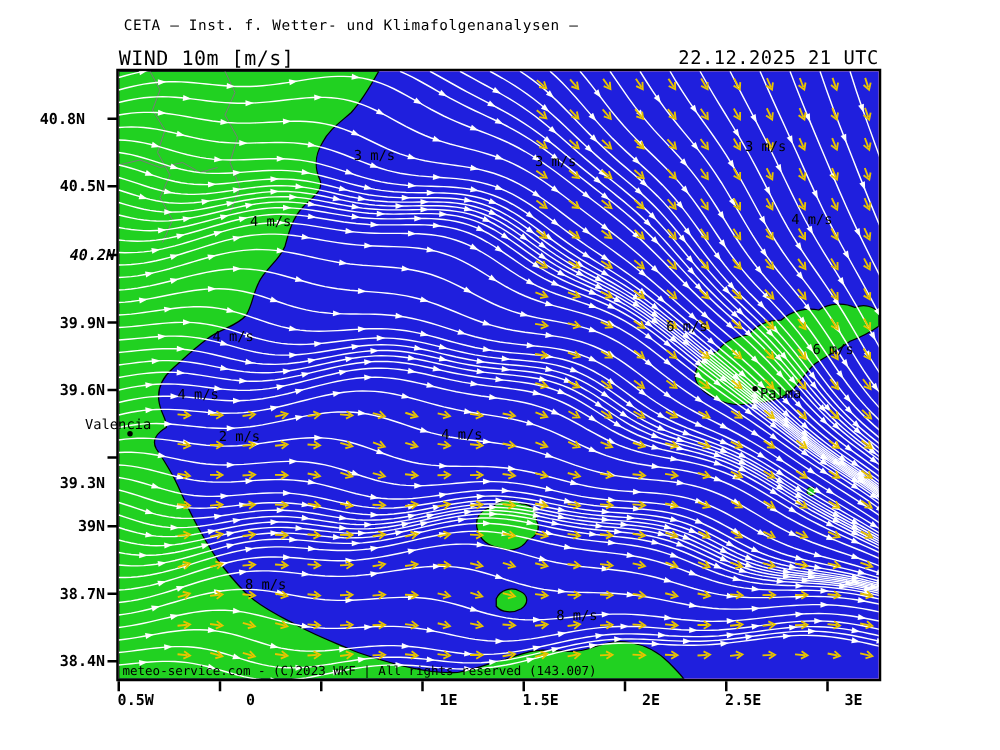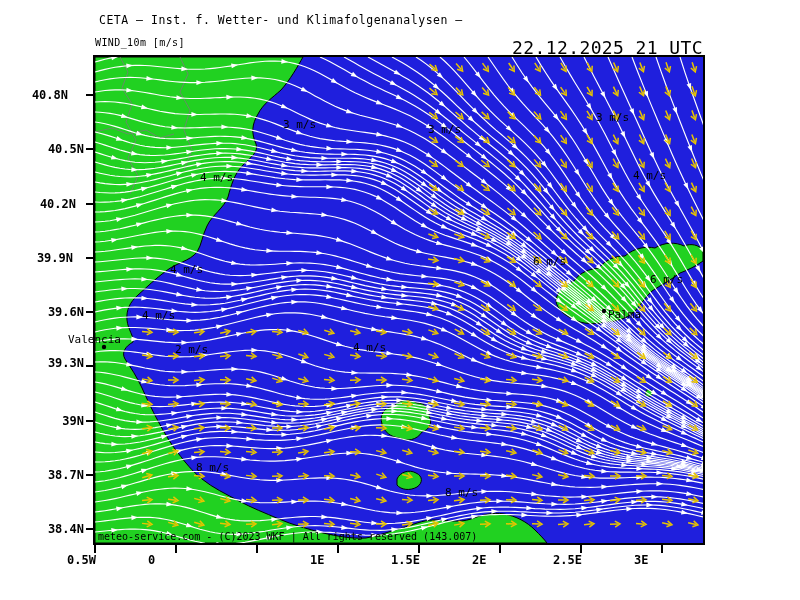--- a/index.html
+++ b/index.html
@@ -1,25 +1,25 @@
 <!DOCTYPE html>
 <html><head>
 <meta charset="utf-8">
 <style>
   html,body{margin:0;padding:0;background:#ffffff;}
   .page{position:relative;width:800px;height:600px;background:#fff;
         font-family:"DejaVu Sans Mono",monospace;overflow:hidden;color:#000;}
   .hdr-institute{position:absolute;left:99px;top:13px;font-size:11.5px;letter-spacing:.5px;white-space:pre;}
-  .hdr-var{position:absolute;left:95px;top:37px;font-size:10px;letter-spacing:.4px;}
-  .hdr-date{position:absolute;right:97px;top:37px;font-size:18px;letter-spacing:.4px;}
+  .hdr-var{position:absolute;left:95px;top:37px;font-size:16px;letter-spacing:.4px;}
+  .hdr-date{position:absolute;right:97px;top:37px;font-size:15px;letter-spacing:.4px;}
   .map-frame{position:absolute;left:95px;top:57px;width:608px;height:486px;
              box-shadow:0 0 0 2px #000;background:#f9a8d4;}
   .map-frame svg{position:absolute;left:0;top:0;width:608px;height:486px;overflow:visible;}
   .ylab{position:absolute;width:48px;text-align:right;font-size:12px;font-weight:bold;line-height:14px;}
-  .xlab{position:absolute;width:56px;text-align:left;font-size:12px;font-weight:bold;line-height:14px;}
+  .xlab{position:absolute;width:56px;text-align:right;font-size:12px;font-weight:bold;line-height:14px;}
   .ytickm{position:absolute;width:8px;height:2px;background:#000;}
   .xtickm{position:absolute;width:2px;height:8px;background:#000;}
   .wind-label{font-family:"DejaVu Sans Mono",monospace;font-size:11px;fill:#000;}
   .city-label{font-family:"DejaVu Sans Mono",monospace;font-size:11px;fill:#000;}
   .copyright{font-family:"DejaVu Sans Mono",monospace;font-size:10px;fill:#000;}
 </style>
 </head>
 <body>
 
 <div class="page">
@@ -2101,27 +2101,27 @@
         </g>
       </svg>
   </div>
 
   <div id="axis-layer">
       <div class="ytickm" style="left: 86px; top: 94px;"></div>
       <div class="ylab" style="left: 20px; top: 88px;">40.8N</div>
       <div class="ytickm" style="left: 86px; top: 148px;"></div>
       <div class="ylab" style="left: 36px; top: 142px;">40.5N</div>
       <div class="ytickm" style="left: 86px; top: 203px;"></div>
-      <div class="ylab" style="left: 28px; top: 197px;">40.2N</div>
+      <div class="ylab" style="left: 44px; top: 197px; font-style: italic;">40.2N</div>
       <div class="ytickm" style="left: 86px; top: 257px;"></div>
-      <div class="ylab" style="left: 25px; top: 251px;">39.9N</div>
+      <div class="ylab" style="left: 36px; top: 251px;">39.9N</div>
       <div class="ytickm" style="left: 86px; top: 311px;"></div>
       <div class="ylab" style="left: 36px; top: 305px;">39.6N</div>
       <div class="ytickm" style="left: 86px; top: 365px;"></div>
-      <div class="ylab" style="left: 36px; top: 356px; text-align: right;">39.3N</div>
+      <div class="ylab" style="left: 36px; top: 379px; text-align: right;">39.3N</div>
       <div class="ytickm" style="left: 86px; top: 420px;"></div>
       <div class="ylab" style="left: 36px; top: 414px;">39N</div>
       <div class="ytickm" style="left: 86px; top: 474px;"></div>
       <div class="ylab" style="left: 36px; top: 468px;">38.7N</div>
       <div class="ytickm" style="left: 86px; top: 528px;"></div>
       <div class="ylab" style="left: 36px; top: 522px;">38.4N</div>
       <div class="xtickm" style="left: 94px; top: 545px;"></div>
       <div class="xlab" style="left: 67px; top: 553px;">0.5W</div>
       <div class="xtickm" style="left: 175px; top: 545px;"></div>
       <div class="xlab" style="left: 148px; top: 553px;">0</div>

